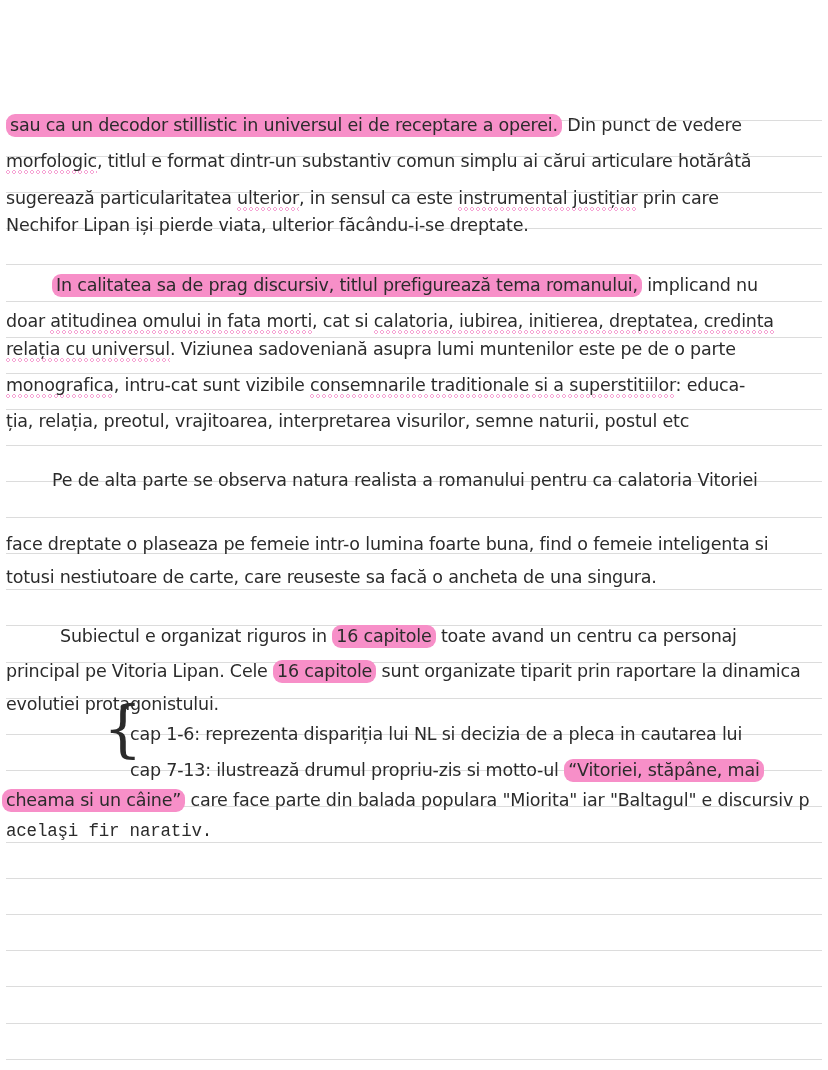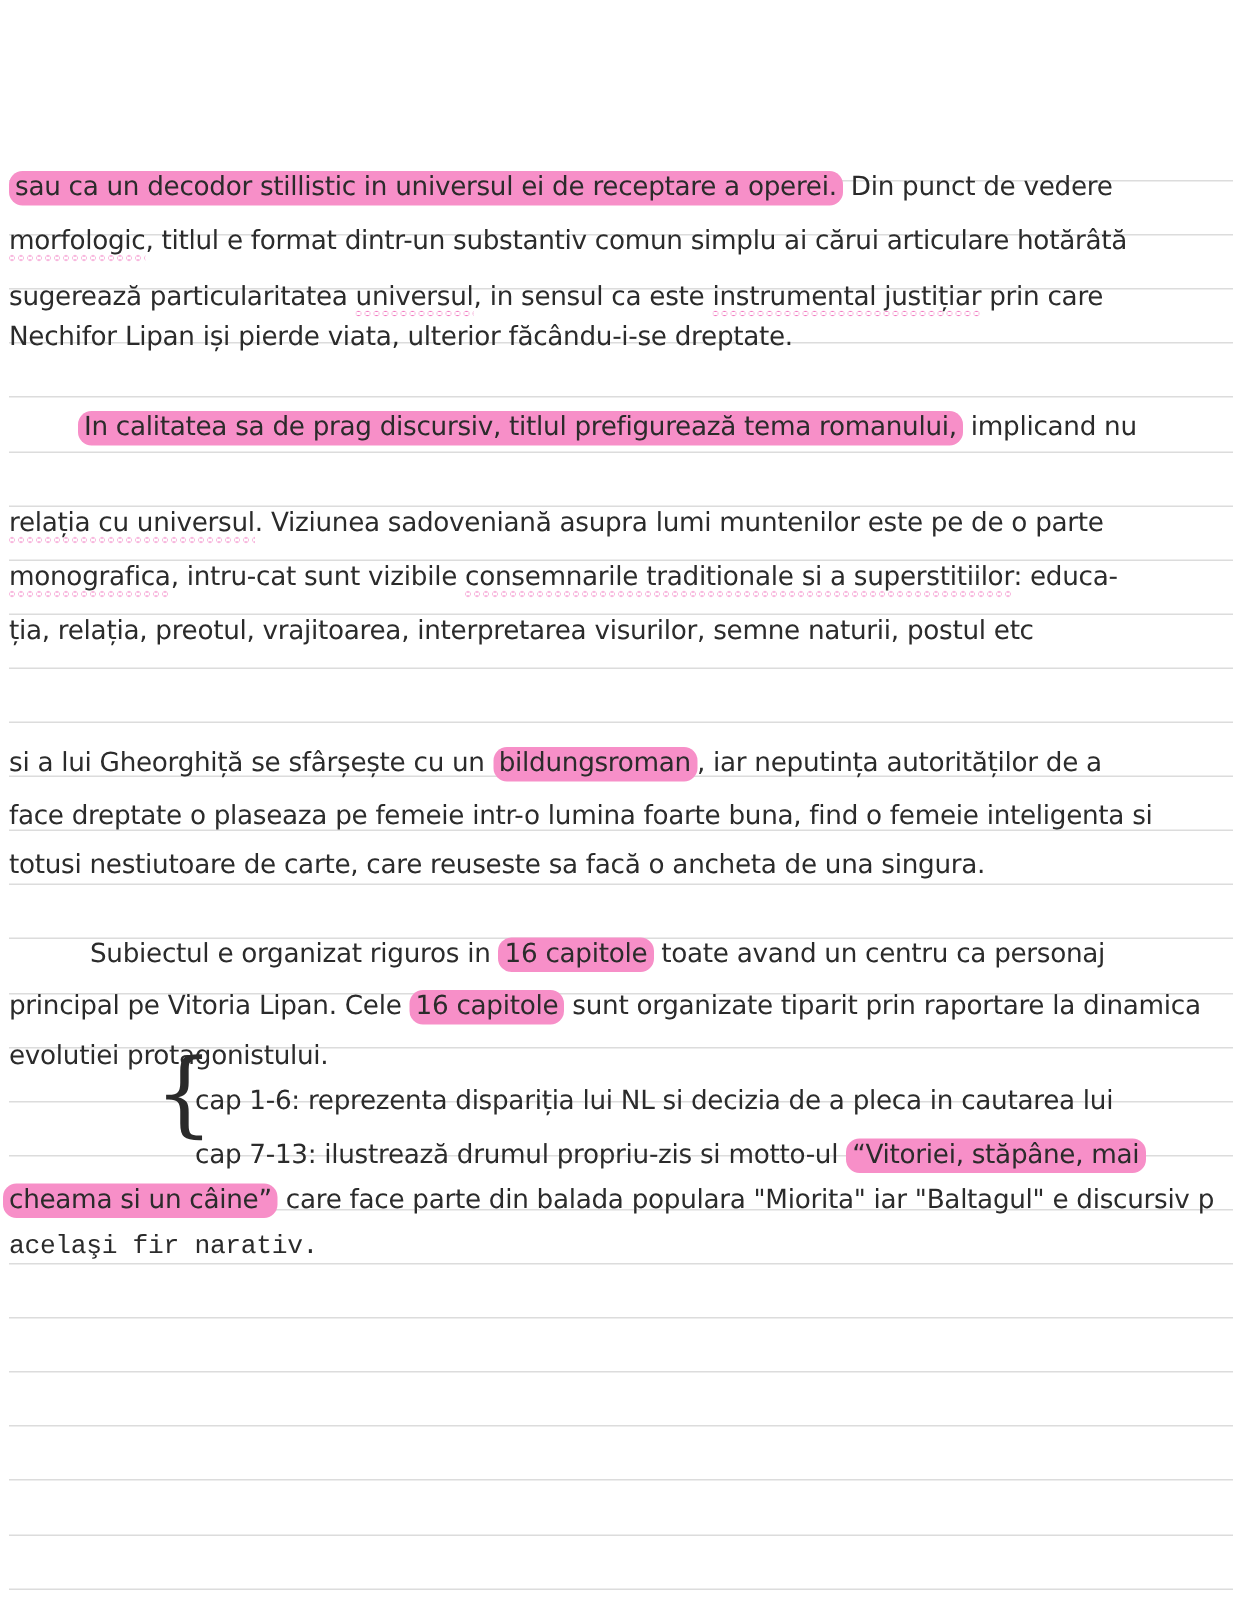--- a/index.html
+++ b/index.html
@@ -116,27 +116,28 @@
       <div class="rule" style="top: 914px;"></div>
       <div class="rule" style="top: 950px;"></div>
       <div class="rule" style="top: 986px;"></div>
       <div class="rule" style="top: 1023px;"></div>
       <div class="rule" style="top: 1059px;"></div>
     </div>
 
   <div id="text-layer">
       <div class="line" style="top: 99px; left: 6px;"><span class="seg hl">sau ca un decodor stillistic in universul ei de receptare a operei.</span><span class="seg"> Din punct de vedere</span></div>
       <div class="line" style="top: 135px; left: 6px;"><span class="seg squiggle">morfologic</span><span class="seg">, titlul e format dintr-un substantiv comun simplu ai cărui articulare hotărâtă</span></div>
-      <div class="line" style="top: 172px; left: 6px;"><span class="seg">sugerează particularitatea </span><span class="seg squiggle">universul</span><span class="seg">, in sensul ca este </span><span class="seg squiggle">instrumental justițiar</span><span class="seg"> prin care</span></div>
+      <div class="line" style="top: 172px; left: 6px;"><span class="seg">sugerează particularitatea </span><span class="seg squiggle">ulterior</span><span class="seg">, in sensul ca este </span><span class="seg squiggle">instrumental justițiar</span><span class="seg"> prin care</span></div>
       <div class="line" style="top: 199px; left: 6px;"><span class="seg">Nechifor Lipan iși pierde viata, ulterior făcându-i-se dreptate.</span></div>
       <div class="line" style="top: 259px; left: 52px;"><span class="seg hl">In calitatea sa de prag discursiv, titlul prefigurează tema romanului,</span><span class="seg"> implicand nu</span></div>
+      <div class="line" style="top: 295px; left: 6px;"><span class="seg">doar </span><span class="seg squiggle">atitudinea omului in fata morti</span><span class="seg">, cat si </span><span class="seg squiggle">calatoria, iubirea, initierea, dreptatea, credinta</span></div>
       <div class="line" style="top: 323px; left: 6px;"><span class="seg squiggle">relația cu universul</span><span class="seg">. Viziunea sadoveniană asupra lumi muntenilor este pe de o parte</span></div>
       <div class="line" style="top: 359px; left: 6px;"><span class="seg squiggle">monografica</span><span class="seg">, intru-cat sunt vizibile </span><span class="seg squiggle">consemnarile traditionale si a superstitiilor</span><span class="seg">: educa-</span></div>
       <div class="line" style="top: 395px; left: 6px;"><span class="seg">ția, relația, preotul, vrajitoarea, interpretarea visurilor, semne naturii, postul etc</span></div>
-      <div class="line" style="top: 483px; left: 6px;"><span class="seg">si a lui Gheorghiță se sfârșește cu un </span><span class="seg hl">bildungsroman</span><span class="seg">, iar neputința autorităților de a</span></div>
+      <div class="line" style="top: 454px; left: 52px;"><span class="seg">Pe de alta parte se observa natura realista a romanului pentru ca calatoria Vitoriei</span></div>
       <div class="line" style="top: 518px; left: 6px;"><span class="seg">face dreptate o plaseaza pe femeie intr-o lumina foarte buna, find o femeie inteligenta si</span></div>
       <div class="line" style="top: 551px; left: 6px;"><span class="seg">totusi nestiutoare de carte, care reuseste sa facă o ancheta de una singura.</span></div>
       <div class="line" style="top: 610px; left: 60px;"><span class="seg">Subiectul e organizat riguros in </span><span class="seg hl">16 capitole</span><span class="seg"> toate avand un centru ca personaj</span></div>
       <div class="line" style="top: 645px; left: 6px;"><span class="seg">principal pe Vitoria Lipan. Cele </span><span class="seg hl">16 capitole</span><span class="seg"> sunt organizate tiparit prin raportare la dinamica</span></div>
       <div class="line" style="top: 678px; left: 6px;"><span class="seg">evolutiei protagonistului.</span></div>
       <div class="line" style="top: 708px; left: 130px;"><span class="seg">cap 1-6: reprezenta dispariția lui NL si decizia de a pleca in cautarea lui</span></div>
       <div class="line" style="top: 744px; left: 130px;"><span class="seg">cap 7-13: ilustrează drumul propriu-zis si motto-ul </span><span class="seg hl">“Vitoriei, stăpâne, mai</span></div>
       <div class="line" style="top: 774px; left: 2px;"><span class="seg hl">cheama si un câine”</span><span class="seg"> care face parte din balada populara "Miorita" iar "Baltagul" e discursiv p</span></div>
       <div class="line" style="top: 805px; left: 6px; font-family: Liberation Mono, monospace;"><span class="seg">acelaşi fir narativ.</span></div>
     </div>

